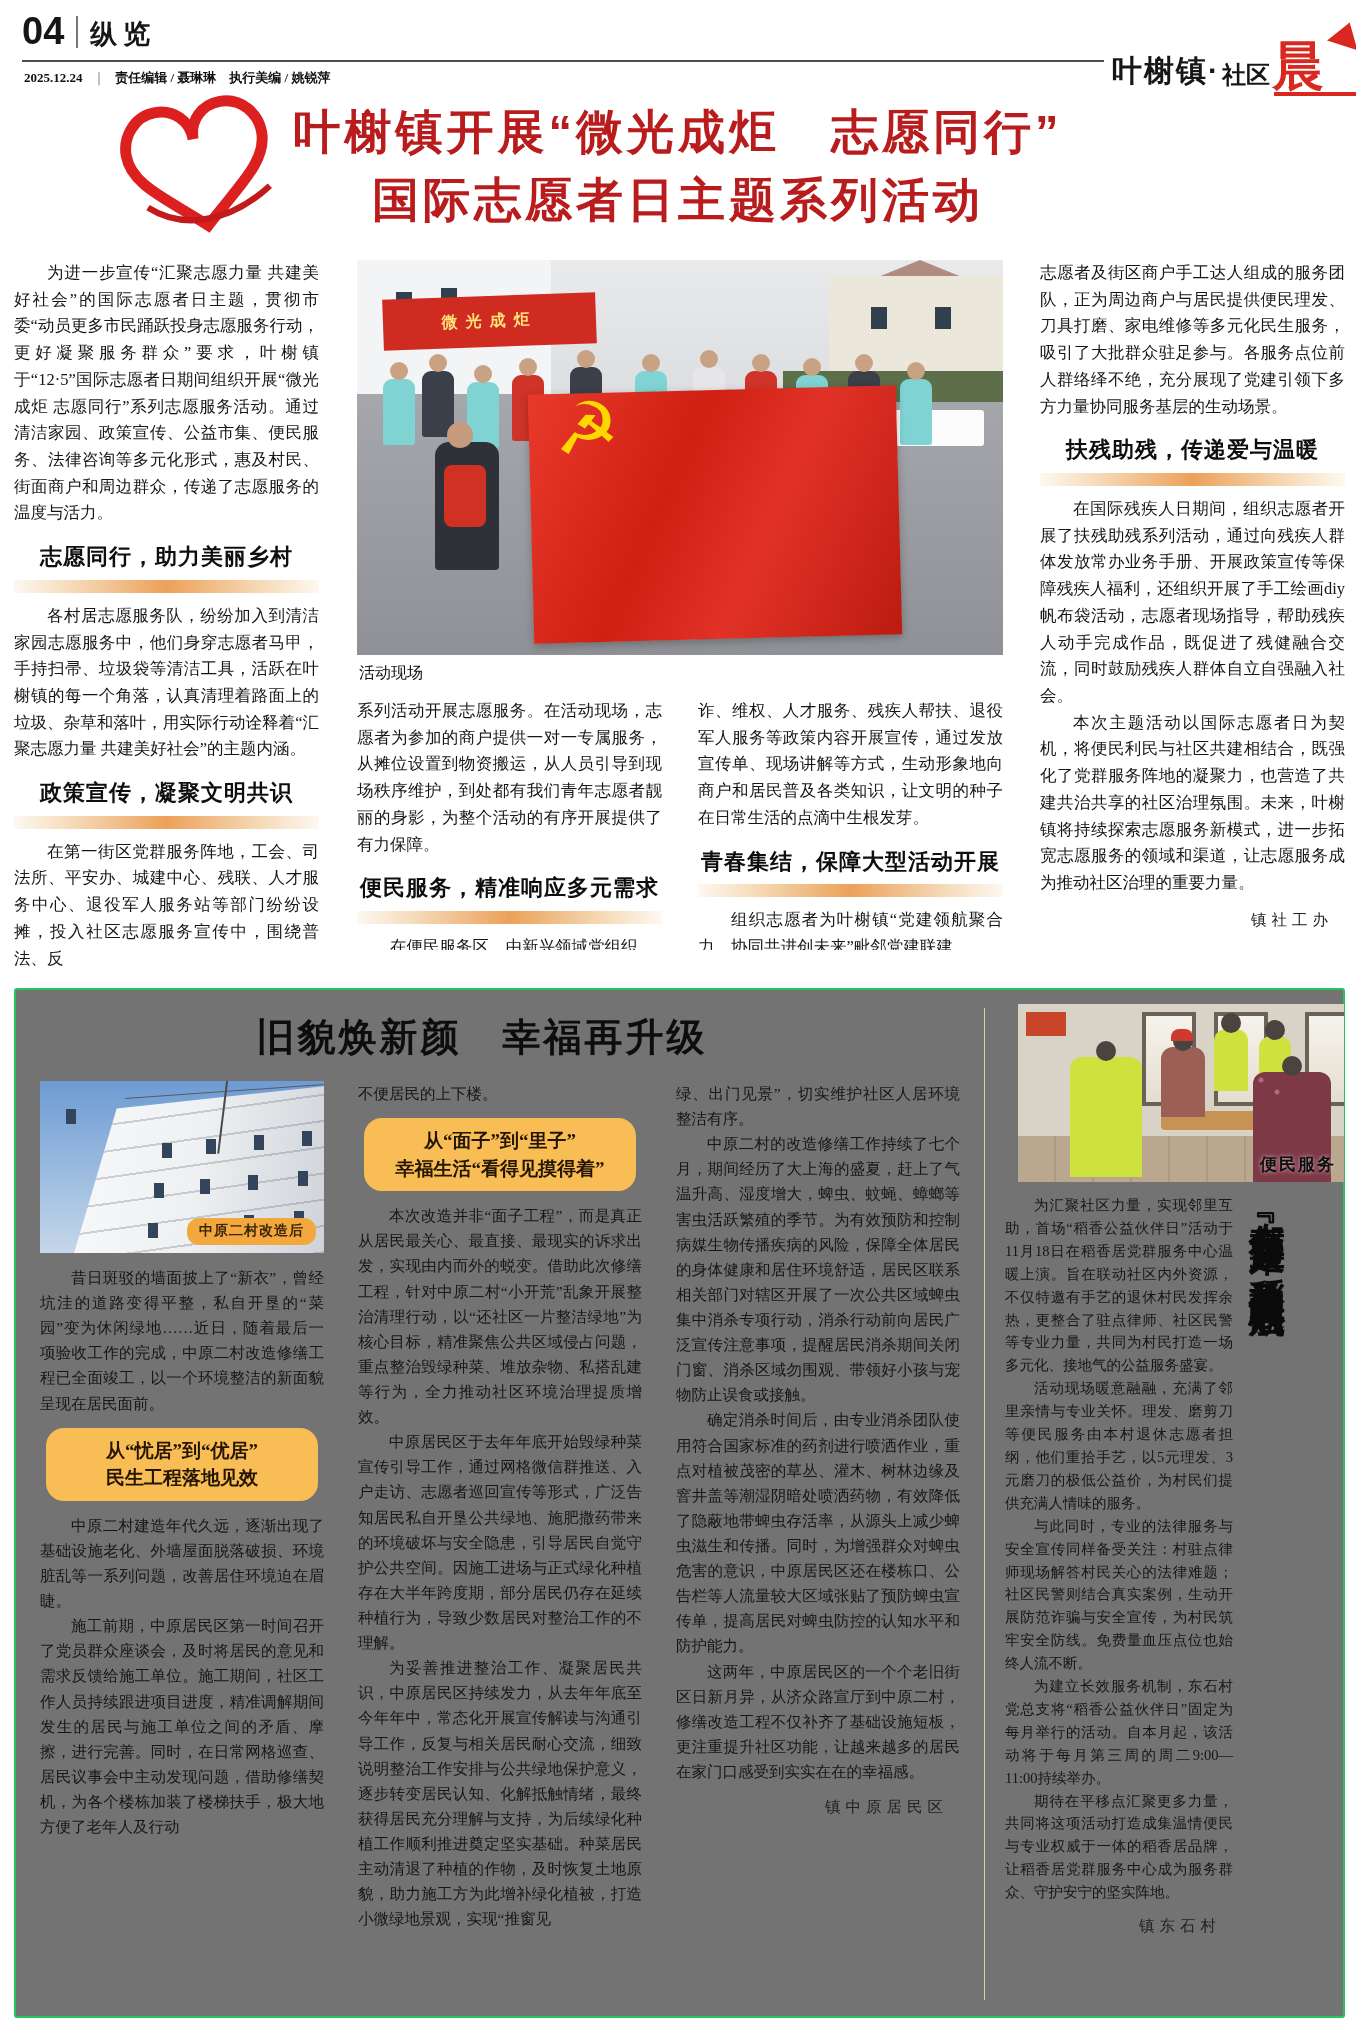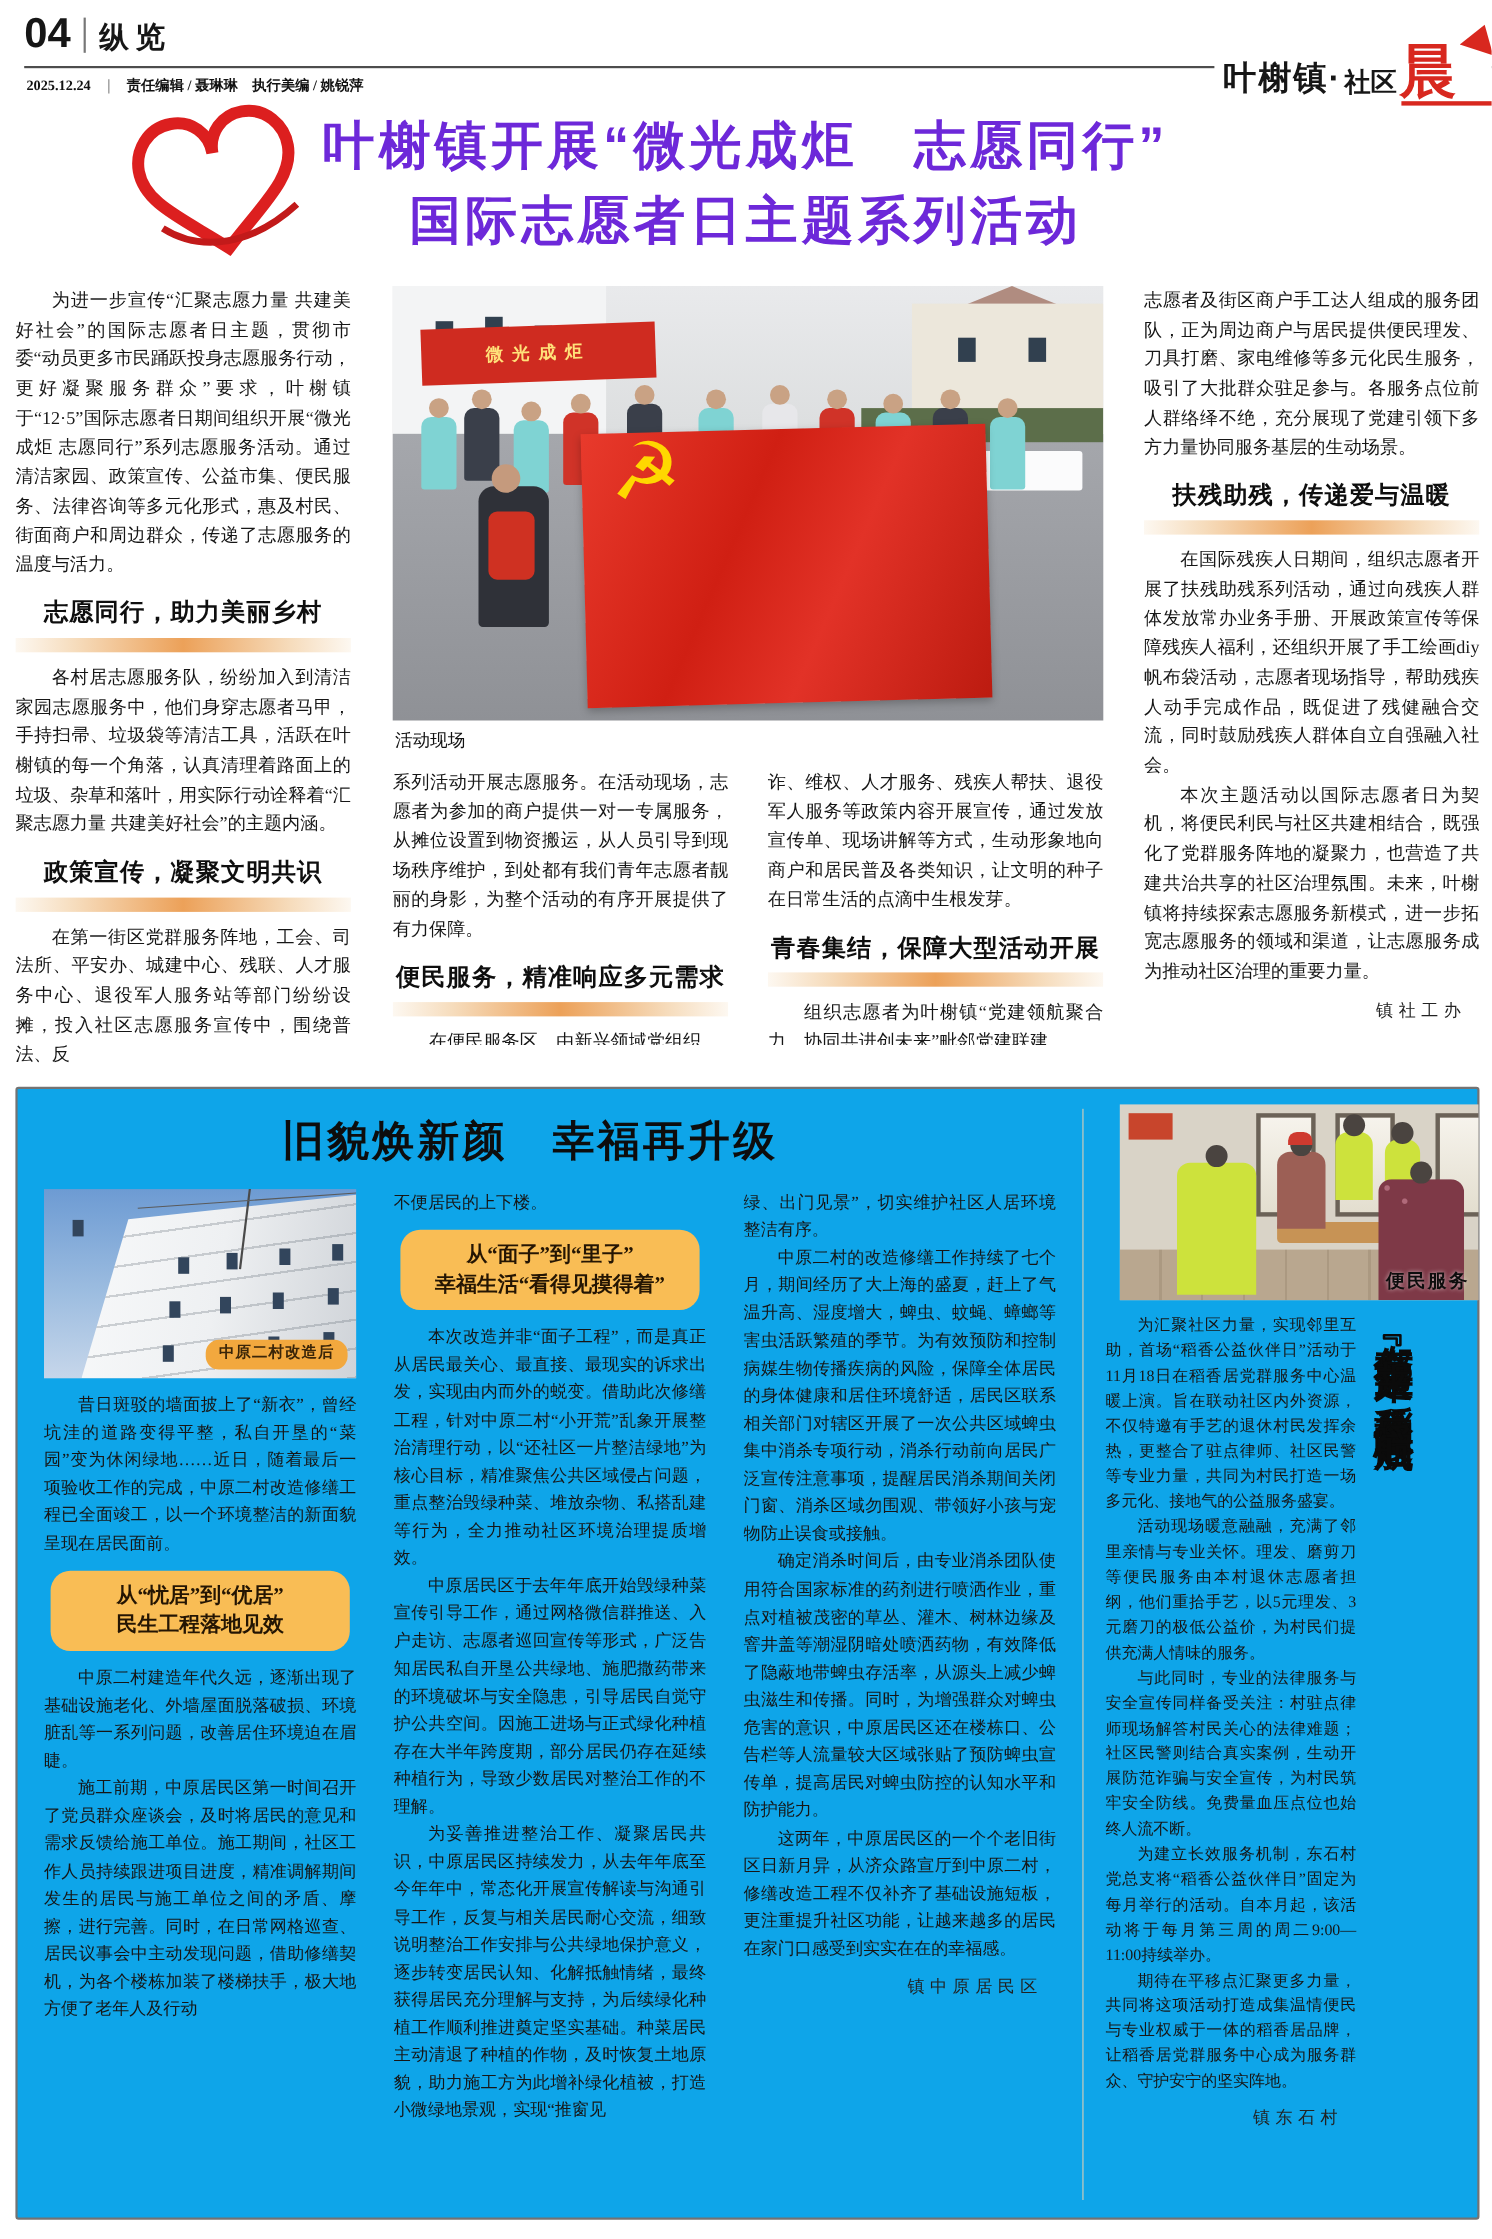--- a/index.html
+++ b/index.html
@@ -18,21 +18,21 @@
   .dateline .sep{margin:0 10px;color:#666;font-weight:400;}
   .logo{position:absolute;right:-12px;top:26px;display:flex;align-items:flex-end;background:#fff;padding-left:8px;}
   .logo-town{font-family:"Liberation Sans","DejaVu Sans",sans-serif;font-weight:900;font-size:30px;letter-spacing:2px;}
   .logo-pre{font-family:"Liberation Sans","DejaVu Sans",sans-serif;font-weight:900;font-size:24px;margin:0 2px 1px 2px;}
   .logo-em{position:relative;width:96px;height:66px;}
   .logo-em .arrow{position:absolute;right:6px;top:-4px;width:0;height:0;border-left:16px solid transparent;border-right:16px solid transparent;border-bottom:24px solid #d8281f;transform:rotate(18deg);}
   .logo-em .bchar{position:absolute;left:0;bottom:0;font-weight:900;font-size:52px;color:#d8281f;line-height:1;font-family:"Liberation Sans","DejaVu Sans",sans-serif;}
   .logo-em .bbar{position:absolute;left:2px;bottom:-4px;width:92px;height:4px;background:#d8281f;}
   
   .hl{position:relative;height:152px;text-align:center;margin-top:2px;}
-  .hl .l1,.hl .l2{font-family:"Liberation Sans","DejaVu Sans",sans-serif;font-weight:900;font-size:47px;letter-spacing:4px;line-height:68px;color:#6d28d9;}
+  .hl .l1,.hl .l2{font-family:"Liberation Sans","DejaVu Sans",sans-serif;font-weight:900;font-size:47px;letter-spacing:4px;line-height:68px;color:#b91c1c;}
   .heart{position:absolute;left:118px;top:-6px;width:160px;height:150px;}
   
   .art1{display:flex;margin:10px 11px 0 14px;}
   .col{font-size:16.5px;line-height:1.62;text-align:justify;}
   .colA,.colD{width:305px;height:712px;overflow:hidden;}
   .centerblk{width:646px;margin:0 37px 0 38px;}
   .p{text-indent:2em;margin:0;}
   .pc{text-indent:0;}
   .sech{margin:12px 0 10px 0;}
   .secht{text-align:center;font-weight:900;font-size:22px;letter-spacing:1px;color:#0e0e0e;}
@@ -55,22 +55,22 @@
   .pp::before{content:"";position:absolute;top:-17px;left:7px;width:18px;height:18px;border-radius:50%;background:#c9a284;}
   .cC{background:#7fd3d3;} .cR{background:#d03328;} .cK{background:#3a3f4a;} .cW{background:#e7e7ea;}
   .p1-flag{position:absolute;left:27%;top:33%;width:57%;height:63%;transform:rotate(-1.5deg);z-index:3;
     background:linear-gradient(115deg,#e83a2c 0%,#d01f13 38%,#e23227 62%,#bc1b10 100%);box-shadow:0 3px 8px rgba(0,0,0,.25);}
   .p1-flag .emblem{position:absolute;left:7%;top:0;font-size:72px;color:#ffd700;line-height:1;}
   .p1-crouchB{position:absolute;left:12%;top:46%;width:64px;height:128px;background:#2f3138;border-radius:14px 14px 4px 4px;z-index:4;}
   .p1-crouchV{position:absolute;left:13.5%;top:52%;width:42px;height:62px;background:#cf3122;border-radius:8px;z-index:5;}
   .p1-crouchH{position:absolute;left:14%;top:41%;width:26px;height:26px;border-radius:50%;background:#c59a7d;z-index:5;}
   .p1-table{position:absolute;background:#fbfbfc;border-radius:3px;z-index:1;}
   
-  .box{box-sizing:border-box;margin:16px 11px 0 14px;height:1030px;border:2px solid #737373;border-radius:3px;
-       background:#0ea5e9;display:flex;padding:14px 0 16px 24px;}
+  .box{box-sizing:border-box;margin:16px 11px 0 14px;height:1030px;border:2px solid #22c55e;border-radius:3px;
+       background:#737373;display:flex;padding:14px 0 16px 24px;}
   .box-left{width:925px;}
   .title2{font-family:"Liberation Sans","DejaVu Sans",sans-serif;font-weight:900;font-size:38px;text-align:center;letter-spacing:3px;margin:8px 40px 18px 0;color:#0d0d0d;}
   .bcols{display:flex;}
   .bcol{width:284px;font-size:15.5px;line-height:1.62;text-align:justify;height:902px;overflow:hidden;}
   .bcol + .bcol{margin-left:34px;}
   .tag{background:#f9bd55;border-radius:18px;padding:9px 8px;margin:12px 6px;text-align:center;
        font-weight:900;font-size:19px;line-height:1.45;color:#241503;white-space:pre-line;}
   .vdiv{width:1px;background:#dccfb6;margin:4px 20px 0 20px;}
   .box-right{width:332px;padding-right:6px;}
   .rrow{display:flex;margin-top:12px;}

